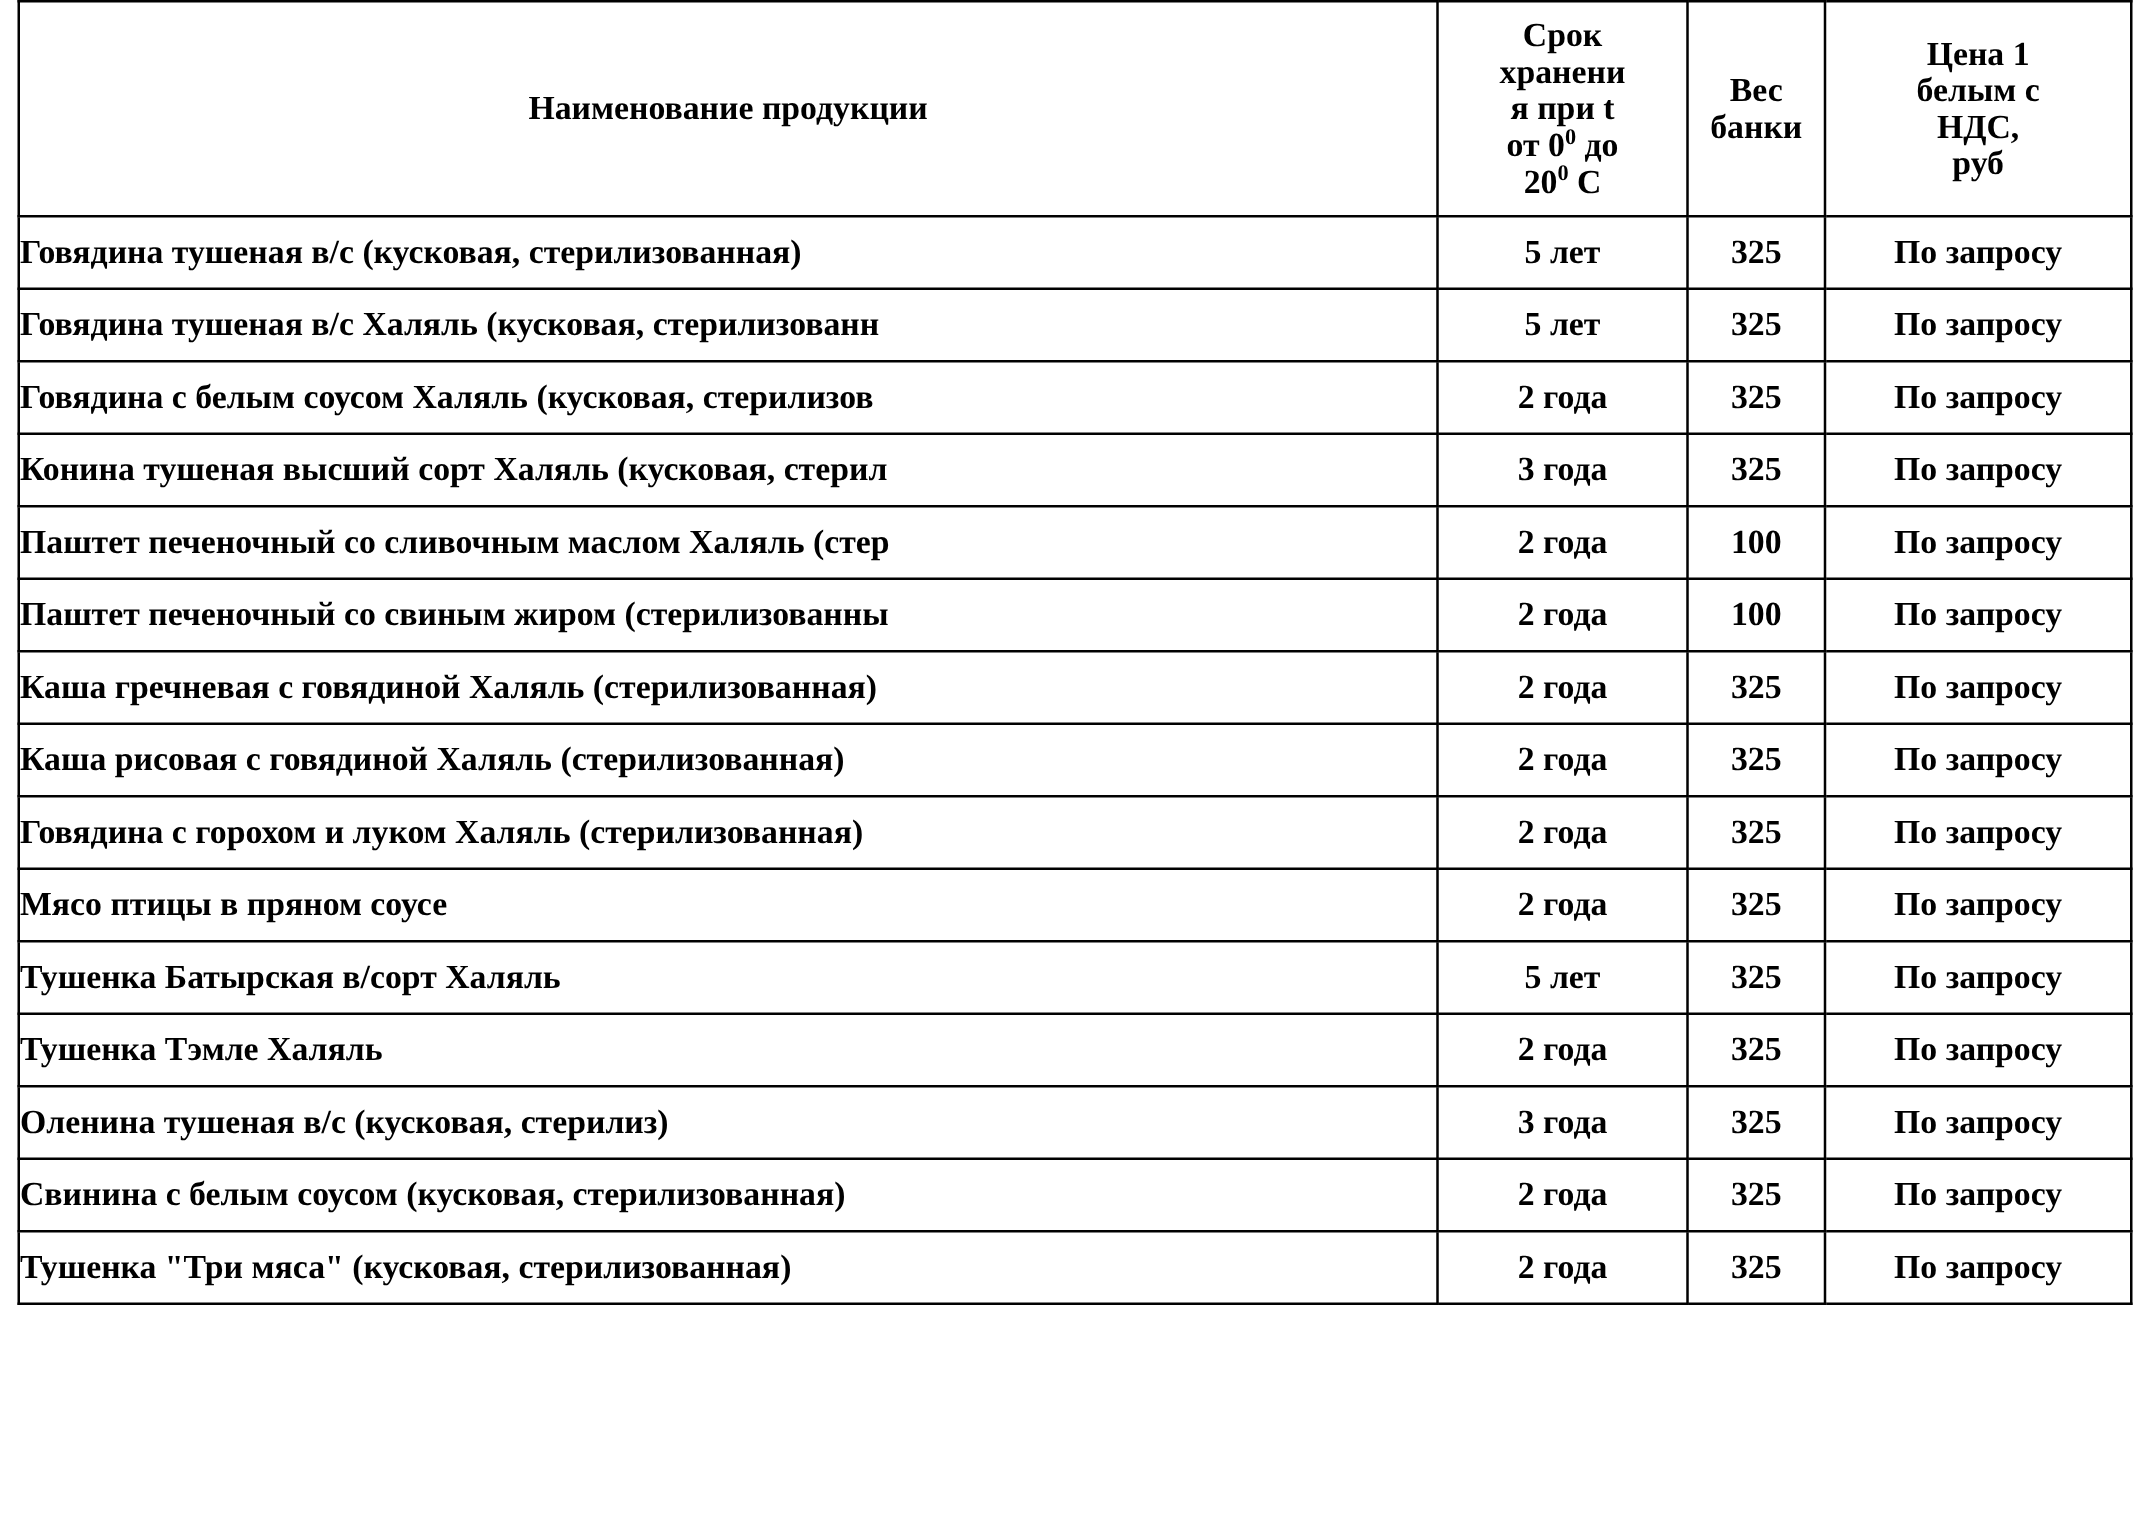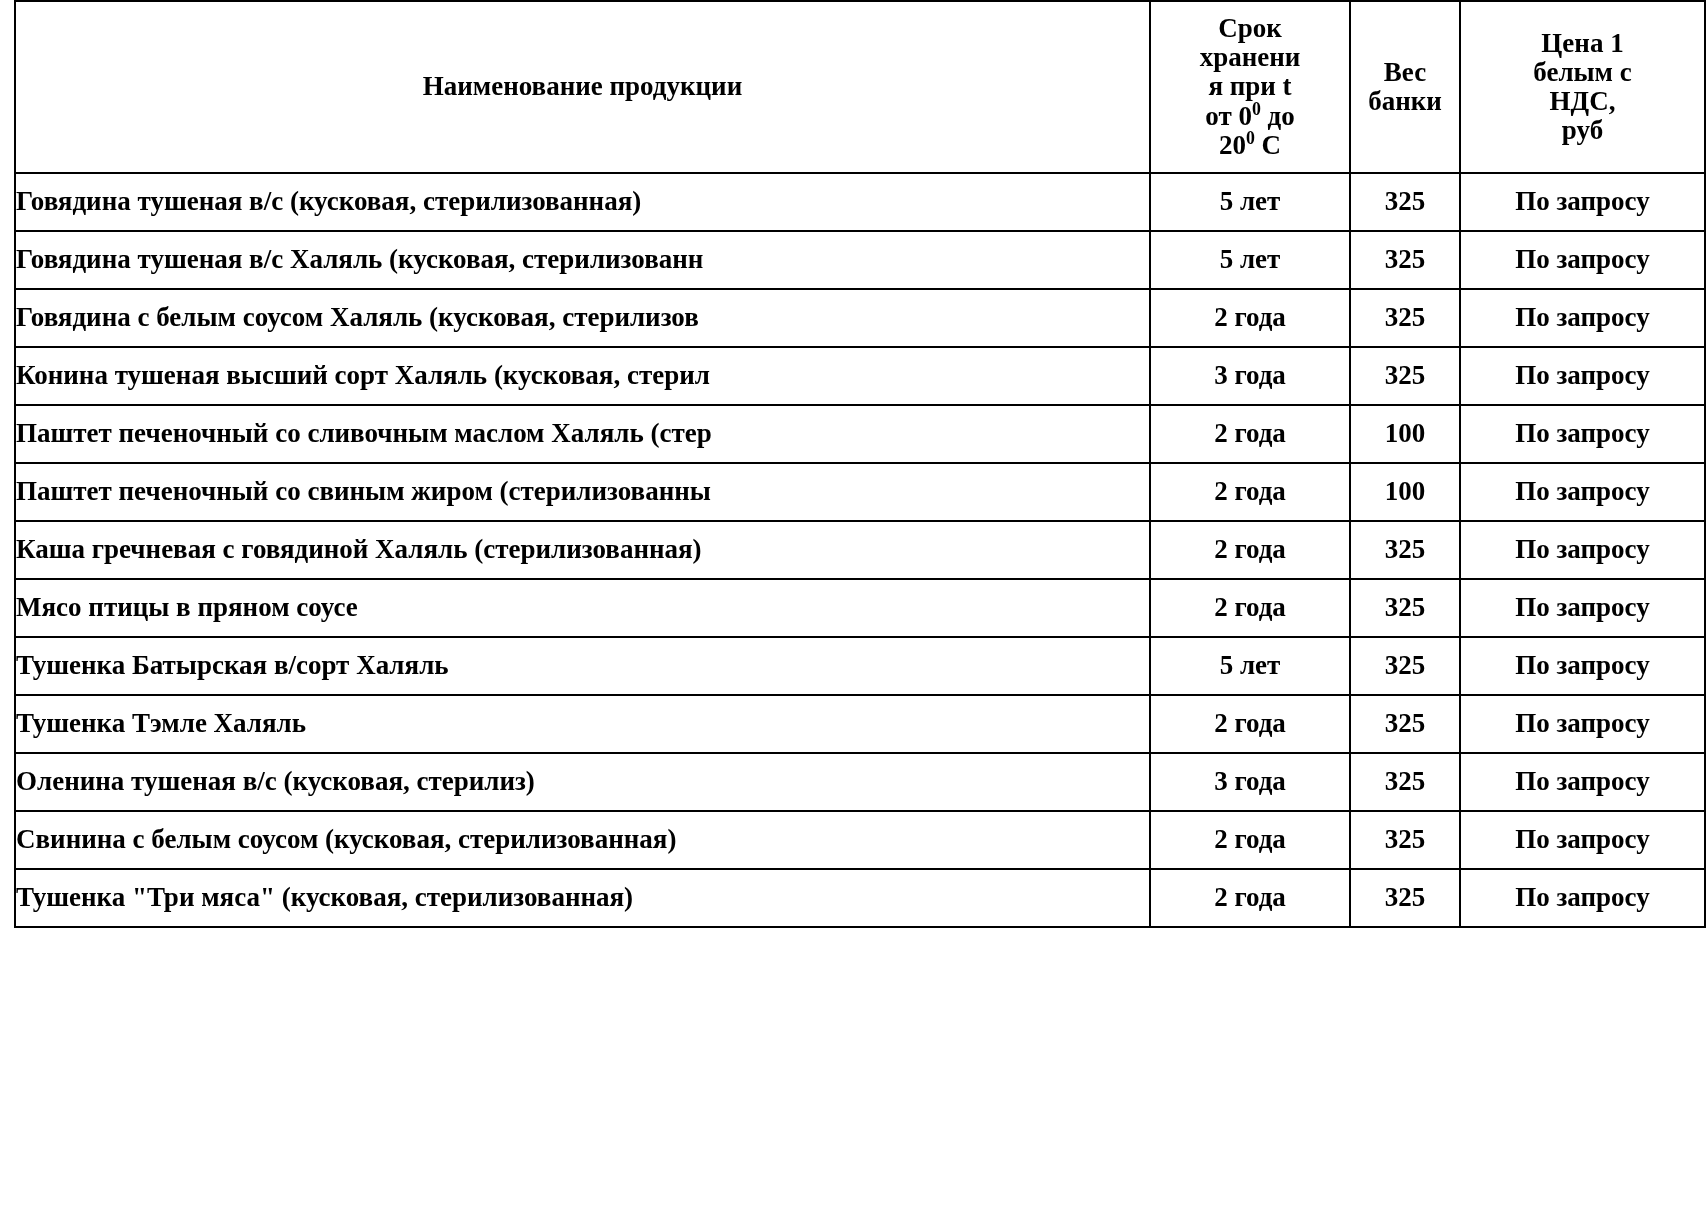--- a/index.html
+++ b/index.html
@@ -161,20 +161,32 @@
           <td class="weight">100</td>
           <td class="price">По запросу</td>
         </tr>
         <tr>
           <td class="name">Каша гречневая с говядиной Халяль (стерилизованная)</td>
           <td class="term">2 года</td>
           <td class="weight">325</td>
           <td class="price">По запросу</td>
         </tr>
         <tr>
+          <td class="name">Каша рисовая с говядиной Халяль (стерилизованная)</td>
+          <td class="term">2 года</td>
+          <td class="weight">325</td>
+          <td class="price">По запросу</td>
+        </tr>
+        <tr>
+          <td class="name">Говядина с горохом и луком Халяль (стерилизованная)</td>
+          <td class="term">2 года</td>
+          <td class="weight">325</td>
+          <td class="price">По запросу</td>
+        </tr>
+        <tr>
           <td class="name">Мясо птицы в пряном соусе</td>
           <td class="term">2 года</td>
           <td class="weight">325</td>
           <td class="price">По запросу</td>
         </tr>
         <tr>
           <td class="name">Тушенка Батырская в/сорт Халяль</td>
           <td class="term">5 лет</td>
           <td class="weight">325</td>
           <td class="price">По запросу</td>

